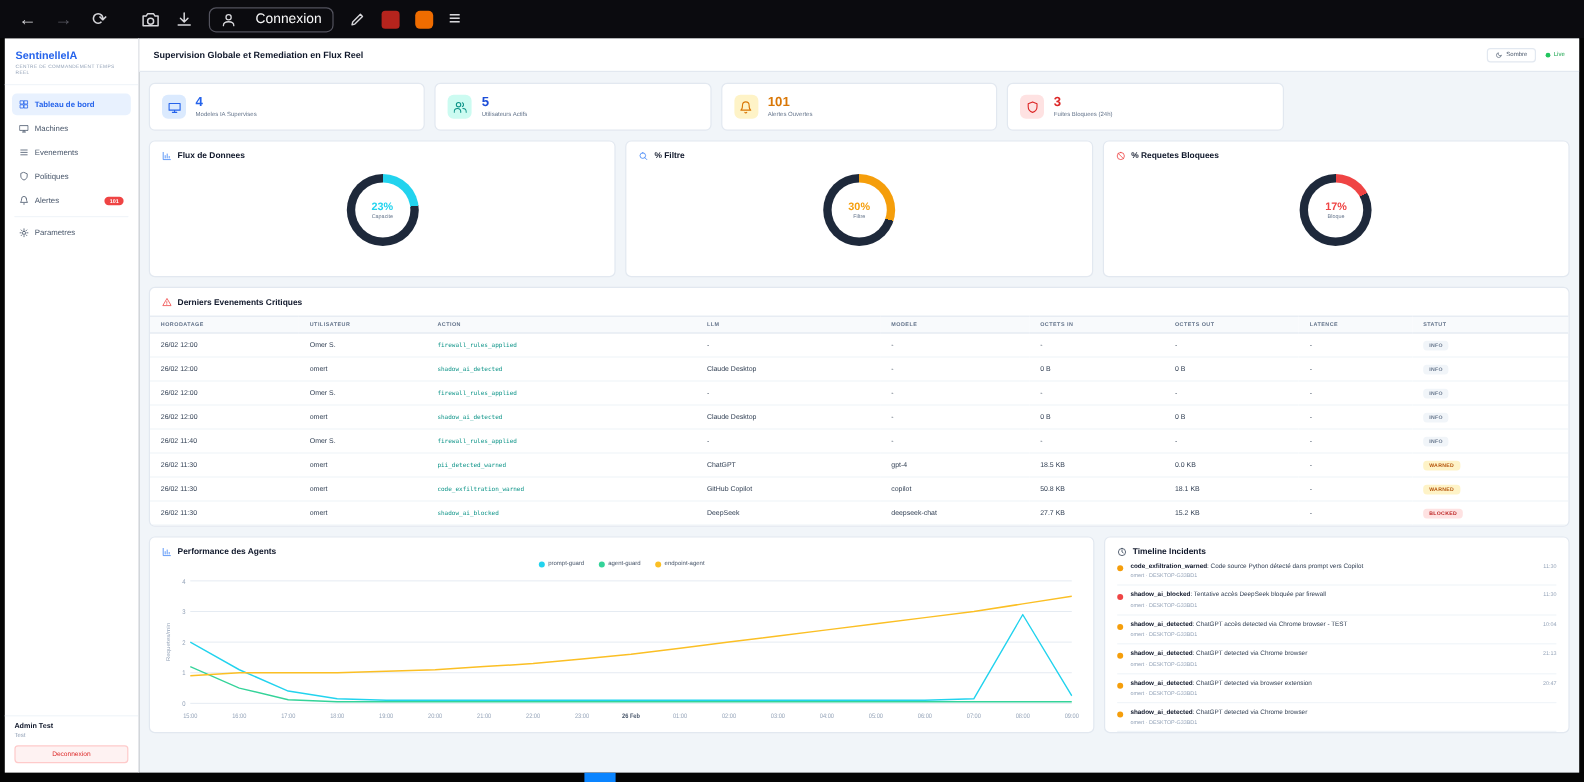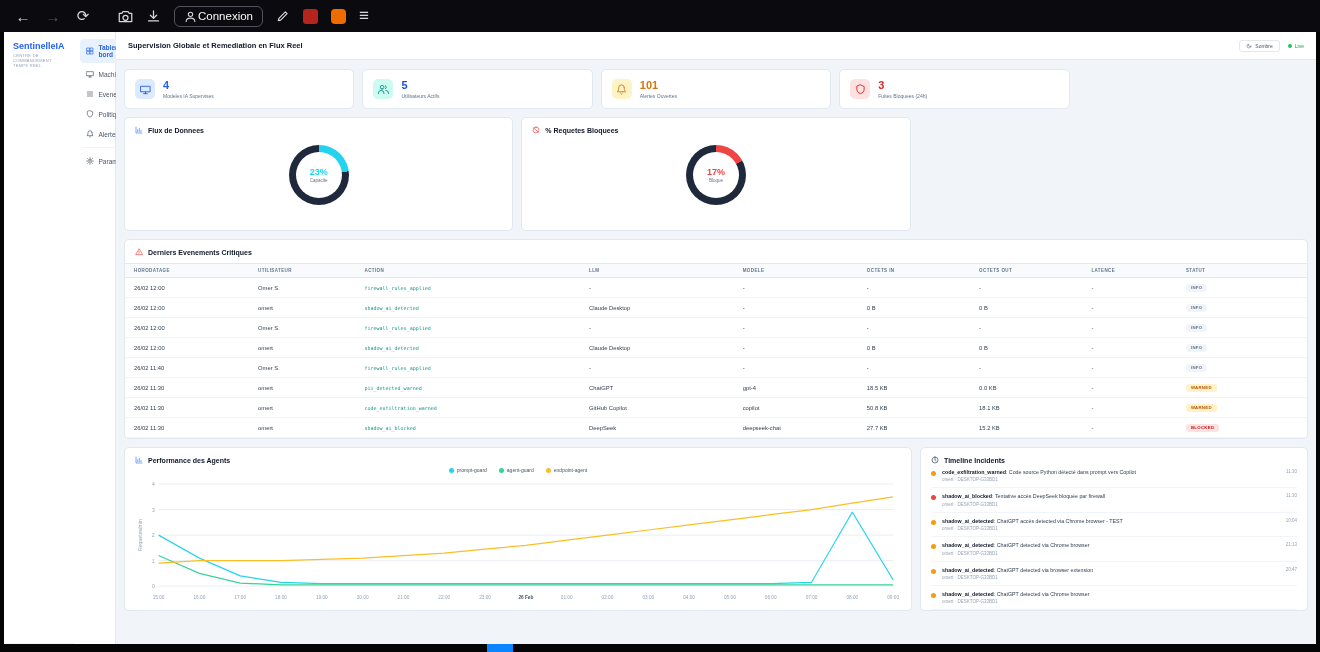--- a/index.html
+++ b/index.html
@@ -7,29 +7,29 @@
   .stage { position:relative; width:1320px; height:652px; background:#050505; overflow:hidden; }
 
   
   .chrome { height:32px; background:#0b0b0f; display:flex; align-items:center; padding:0 10px; gap:4px; }
   .navbtn { color:#d7d7db; font-size:15px; width:26px; height:24px; display:flex; align-items:center; justify-content:center; border-radius:4px; cursor:default; }
   .navbtn.dim { color:#55555e; }
   .urlbar { margin-left:86px; width:706px; height:24px; background:#1e1e24; border-radius:5px; display:flex; align-items:center; padding:0 9px; gap:7px; color:#f9f9fa; }
   .urlbar .url-text { font-size:12px; flex:1; color:#f9f9fa; }
   .zoom-pill { background:#3a3a42; border-radius:4px; font-size:10.5px; padding:2px 7px; color:#f9f9fa; }
   .chrome-right { display:flex; align-items:center; gap:13px; margin-left:18px; }
-  .account-pill { display:flex; align-items:center; gap:1px; border:1px solid #53535e; border-radius:6px; padding:3px 9px; color:#f9f9fa; font-size:11.5px; }
+  .account-pill { display:flex; align-items:center; gap:16px; border:1px solid #53535e; border-radius:6px; padding:3px 9px; color:#f9f9fa; font-size:11.5px; }
   .ext-red { width:15px; height:15px; border-radius:3px; background:#b5241d; }
   .ext-orange { width:15px; height:15px; border-radius:4px; background:#ef6c00; }
   .menu-glyph { color:#d7d7db; font-size:17px; }
   .cicon { display:flex; align-items:center; }
 
   
   .page { display:flex; height:612px; background:#050505; padding:0 4px; }
-  .sidebar { width:112px; background:#fff; border-right:1px solid #e5e7eb; display:flex; flex-direction:row; }
+  .sidebar { width:112px; background:#fff; border-right:1px solid #e5e7eb; display:flex; flex-direction:column; }
   .brand { padding:9px 9px 7px; border-bottom:1px solid #f1f5f9; }
   .brand-title { color:#2563eb; font-weight:bold; font-size:9px; }
   .brand-sub { color:#94a3b8; font-size:4px; letter-spacing:.3px; text-transform:uppercase; margin-top:2px; }
   .nav { padding:7px 6px 0; }
   .nav-item { display:flex; align-items:center; gap:5px; padding:5px 6px; border-radius:4px; font-size:6.5px; color:#475569; margin-bottom:2px; cursor:default; }
   .nav-item.active { background:#e8f1fe; color:#2563eb; font-weight:bold; }
   .nav-ic { display:flex; }
   .nav-badge { margin-left:auto; background:#ef4444; color:#fff; font-size:4.5px; font-weight:bold; padding:1px 4px; border-radius:6px; }
   .nav-divider { border-top:1px solid #f1f5f9; margin:4px 2px; }
   .side-bottom { margin-top:auto; border-top:1px solid #f1f5f9; padding:6px 8px 8px; }
@@ -275,20 +275,38 @@
                     <path d="M3 3v18h18M8 17v-6M13 17V7M18 17v-4"></path>
                   </svg>
                 </span>
                 <span>Flux de Donnees</span>
               </div>
               <div class="donut-wrap">
                 <div class="donut" style="--p:23;--c:#22d3ee">
                   <div class="donut-hole">
                     <span class="donut-pct">23%</span>
                     <span class="donut-label">Capacite</span>
+                  </div>
+                </div>
+              </div>
+            </div>
+            <div class="gauge-card">
+              <div class="card-head">
+                <span class="cicon">
+                  <svg width="8" height="8" viewBox="0 0 24 24" fill="none" stroke="#3b82f6" stroke-width="2" stroke-linecap="round" stroke-linejoin="round">
+                    <path d="M11 4a7 7 0 100 14 7 7 0 000-14zM21 21l-5-5"></path>
+                  </svg>
+                </span>
+                <span>% Filtre</span>
+              </div>
+              <div class="donut-wrap">
+                <div class="donut" style="--p:30;--c:#f59e0b">
+                  <div class="donut-hole">
+                    <span class="donut-pct">30%</span>
+                    <span class="donut-label">Filtre</span>
                   </div>
                 </div>
               </div>
             </div>
             <div class="gauge-card">
               <div class="card-head">
                 <span class="cicon">
                   <svg width="8" height="8" viewBox="0 0 24 24" fill="none" stroke="#ef4444" stroke-width="2" stroke-linecap="round" stroke-linejoin="round">
                     <path d="M12 3a9 9 0 100 18 9 9 0 000-18zM5.6 5.6l12.8 12.8"></path>
                   </svg>

